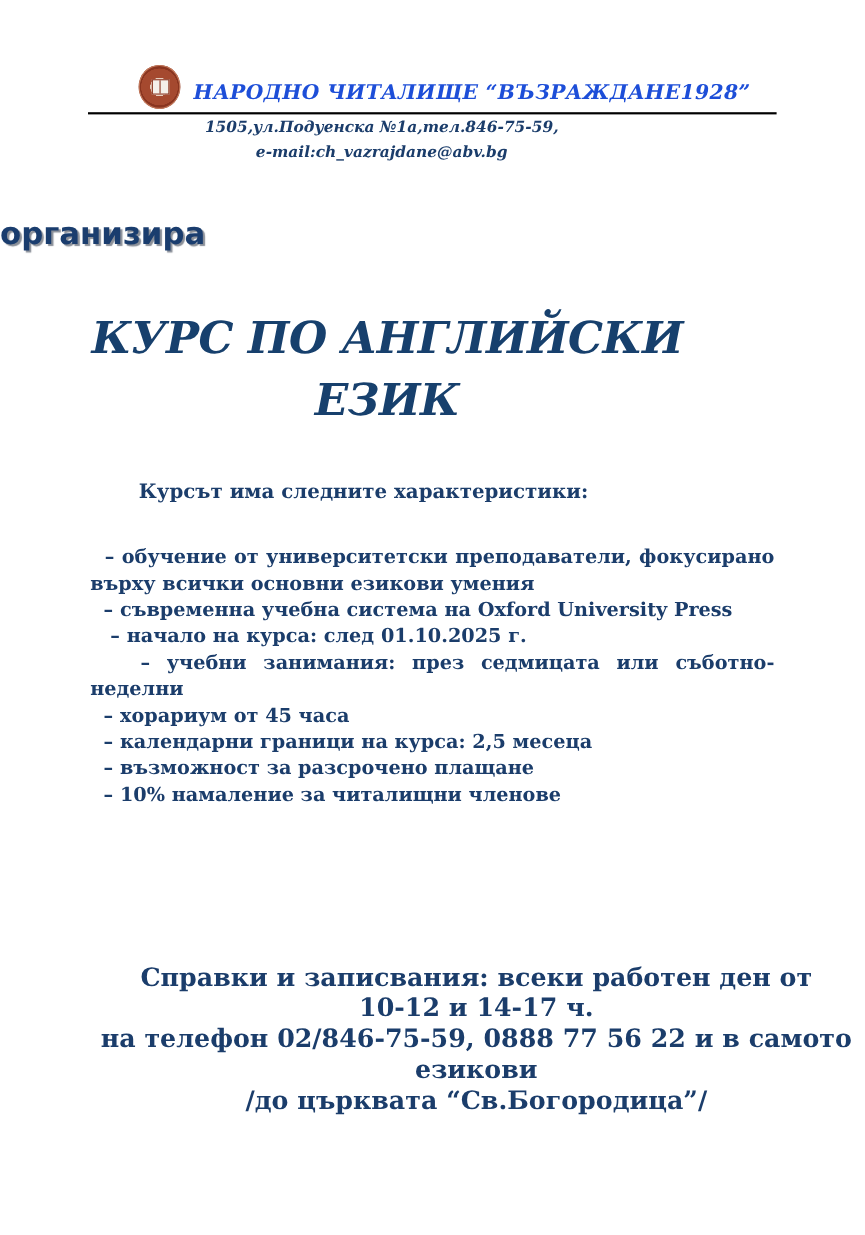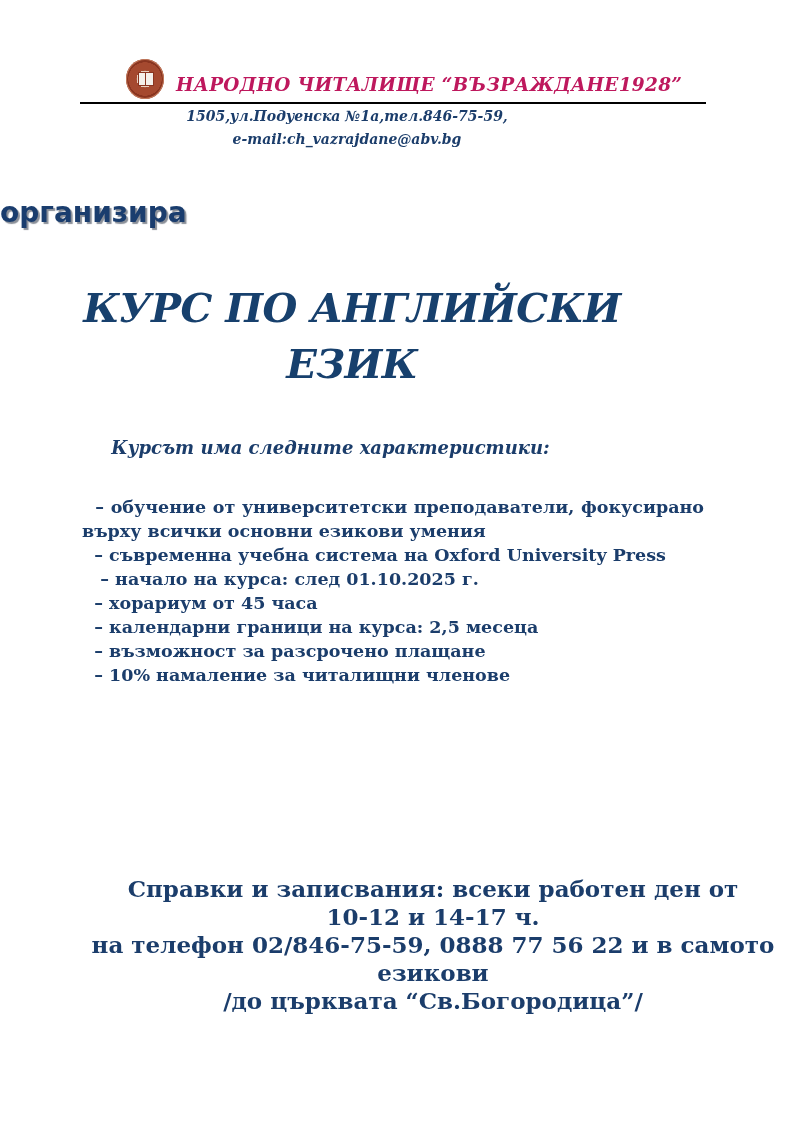--- a/index.html
+++ b/index.html
@@ -6,36 +6,36 @@
   body { width: 786px; height: 1123px; position: relative; overflow: hidden;
          font-family: "DejaVu Serif", "Liberation Serif", serif; color: #1f3f6a; }
   .abs { position: absolute; }
   .logo { left: 126px; top: 59px; width: 38px; height: 40px; border-radius: 50%;
           background: radial-gradient(circle at 50% 50%, #e8d0c0 0 30%, #a5492f 31% 60%, #8a3520 61% 100%);
           box-shadow: 0 0 0 1px #c47a5c inset; }
   .logo .book { position: absolute; left: 12px; top: 13px; width: 14px; height: 12px;
                 background: #f4f0ea; border: 1px solid #8a3520; }
   .logo .book:after { content: ""; position: absolute; left: 6px; top: 0; width: 1px; height: 12px; background: #8a3520; }
   .org-name { left: 176px; top: 74px; font-size: 18.5px; font-weight: bold; font-style: italic;
-              color: #be185d; letter-spacing: 0.3px; white-space: nowrap; }
+              color: #1d4ed8; letter-spacing: 0.3px; white-space: nowrap; }
   .divider { left: 80px; top: 102px; width: 626px; height: 2px; background: #000; }
   .addr { left: 0; width: 694px; text-align: center; font-size: 14px; font-weight: bold;
           font-style: italic; color: #1b3d6b; }
   .addr1 { top: 108px; padding-left: 0px; }
   .addr2 { top: 131px; }
   .organizes { left: 0; width: 786px; top: 196px; text-align: left;
                font-family: "DejaVu Sans", "Liberation Sans", sans-serif;
                font-size: 28px; font-weight: bold; color: #1a3d6e;
                text-shadow: 2px 2px 1px #8a8f98; }
   .title { left: 0; width: 704px; text-align: center; font-size: 40px; font-weight: bold;
            font-style: italic; color: #17406d; letter-spacing: -0.5px; }
   .title1 { top: 284px; }
   .title2 { top: 340px; font-style: italic; }
   .subtitle { left: 0; width: 661px; top: 437px; text-align: center; font-size: 18px;
-              font-weight: bold; font-style: italic; color: #1b3d6b; }
+              font-weight: bold; color: #1b3d6b; }
   .body-text { left: 82px; width: 622px; top: 495px; font-size: 17.5px; font-weight: bold;
                line-height: 24px; color: #1b3d6b; }
   .body-text p { margin: 0; text-align: justify; }
   .body-text p.just { text-align-last: left; }
   .contact { left: 0; width: 786px; top: 875px; text-align: center; font-size: 23px;
              font-weight: bold; line-height: 28px; color: #1b3d6b; margin-left: 40px; }
   .contact p { margin: 0; }
 </style>
 </head>
 <body>
@@ -52,20 +52,21 @@
 
 <div class="abs title title1">КУРС ПО АНГЛИЙСКИ</div>
 <div class="abs title title2">ЕЗИК</div>
 
 <div class="abs subtitle">Курсът има следните характеристики:</div>
 
 <div class="abs body-text">
   <p class="just">&nbsp;&nbsp;– обучение от университетски преподаватели, фокусирано върху всички основни езикови умения</p>
   <p class="just">&nbsp;&nbsp;– съвременна учебна система на Oxford University Press</p>
   <p class="just">&nbsp;&nbsp;&nbsp;– начало на курса: след  01.10.2025 г.</p>
+  <p class="just">&nbsp;&nbsp;&nbsp;– учебни занимания: през седмицата или съботно-неделни</p>
   <p class="just">&nbsp;&nbsp;– хорариум от 45 часа</p>
   <p class="just">&nbsp;&nbsp;– календарни граници на курса: 2,5 месеца</p>
   <p class="just">&nbsp;&nbsp;– възможност за разсрочено плащане</p>
   <p class="just">&nbsp;&nbsp;– 10% намаление за читалищни членове</p>
 </div>
 
 <div class="abs contact">
   <p>Справки и записвания: всеки работен ден от</p>
   <p>10-12 и 14-17 ч.</p>
   <p>на телефон 02/846-75-59, 0888 77 56 22 и в самото</p>

